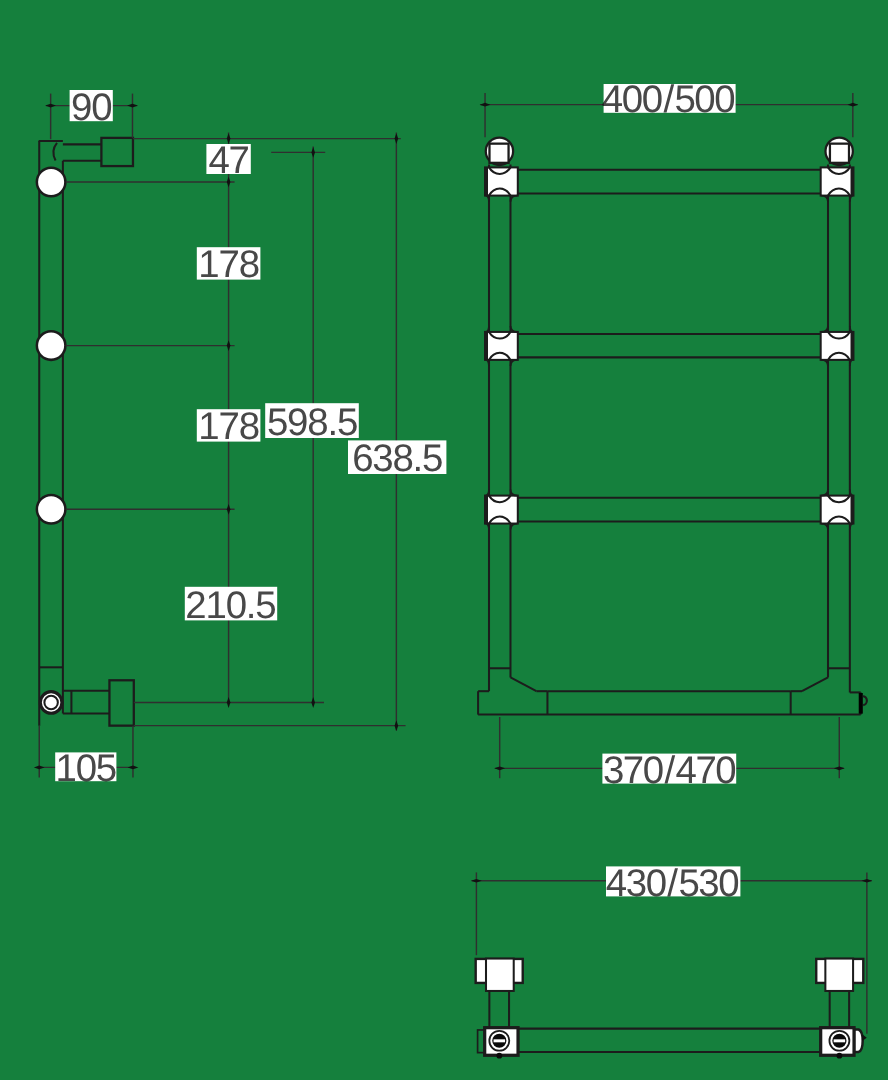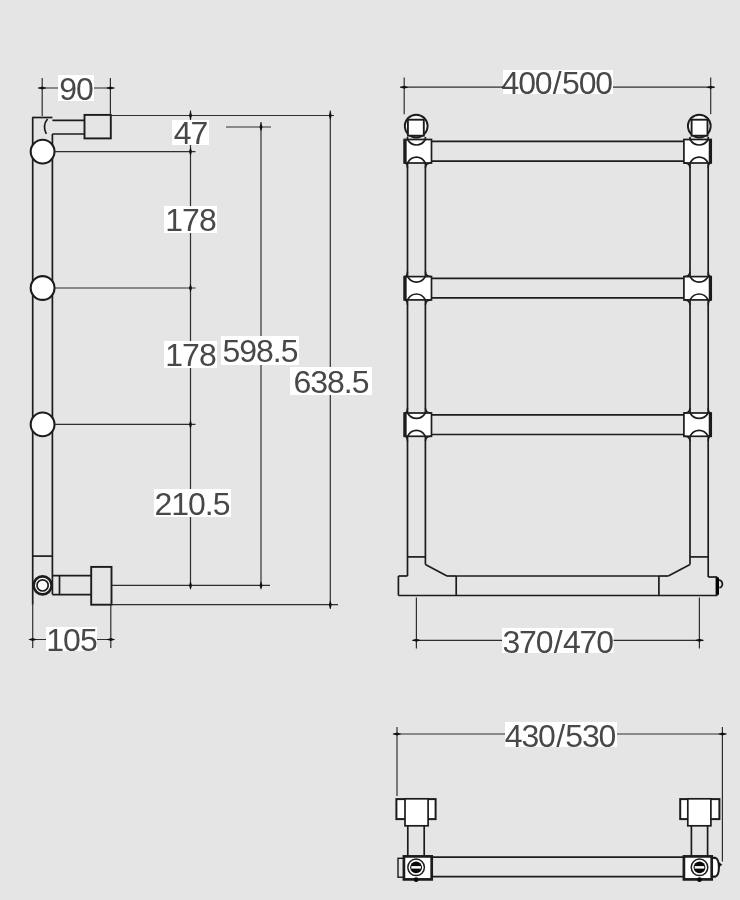--- a/index.html
+++ b/index.html
@@ -1,16 +1,16 @@
 <!DOCTYPE html>
 <html><head>
 <meta charset="utf-8">
 <style>
   html,body{margin:0;padding:0;background:#fff;}
-  #page{position:relative;width:740px;height:900px;background:#e5e5e5;overflow:hidden;}
+  #page{position:relative;width:740px;height:900px;background:#15803d;overflow:hidden;}
   svg{position:absolute;top:0;left:0;}
   text{font-family:"Liberation Sans",sans-serif;fill:#484848;font-size:32px;letter-spacing:-1px;}
   text.sl{letter-spacing:-1.2px;}
 </style>
 </head>
 <body>
 <div id="page">
 <svg width="740" height="900" viewBox="0 0 740 900">
 <g fill="none" stroke="#1c1c1c" stroke-width="1.7">
 

